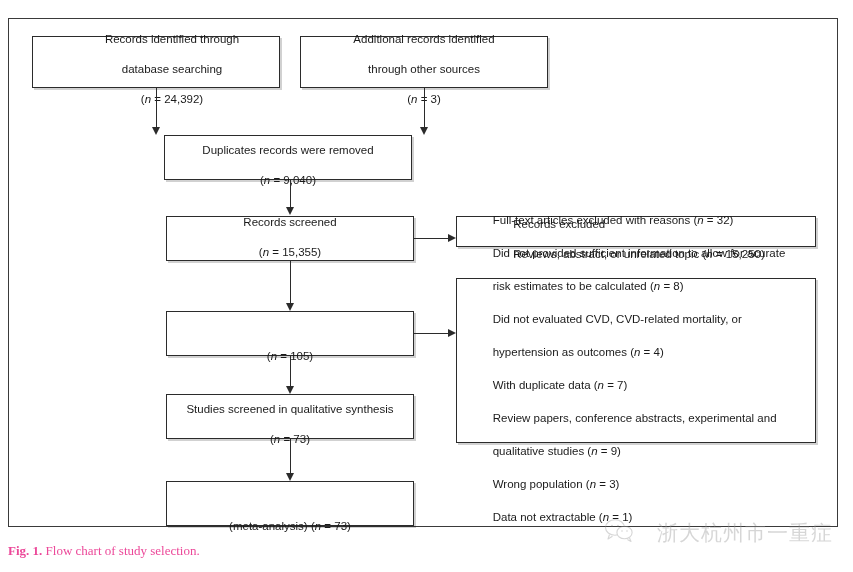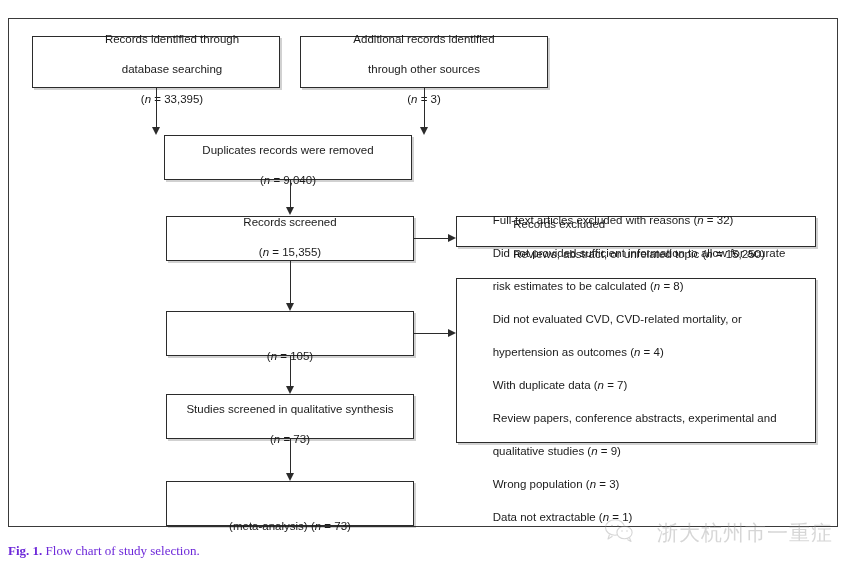--- a/index.html
+++ b/index.html
@@ -83,21 +83,21 @@
     border-left: 8px solid #2b2b2b;
   }
 
   
   #caption {
     position: absolute;
     left: 8px;
     top: 543px;
     font-family: "Liberation Serif", serif;
     font-size: 13px;
-    color: #6d28d9;
+    color: #ec4899;
   }
   #caption .cap-label {
     font-weight: bold;
   }
 
   
   #watermark {
     position: absolute;
     left: 604px;
     top: 518px;
@@ -117,21 +117,21 @@
 </style>
 </head>
 <body>
 
 <div id="figure-frame">
 
   <div class="flow-box" style="left:23px; top:17px; width:248px; height:52px;padding-left:32px;">
     <div class="box-text">
       <span>Records identified through</span><br>
       <span>database searching</span><br>
-      (<em class="n">n</em> = <span>33,395</span>)
+      (<em class="n">n</em> = <span>24,392</span>)
     </div>
   </div>
 
   <div class="flow-box" style="left:291px; top:17px; width:248px; height:52px;">
     <div class="box-text">
       <span>Additional records identified</span><br>
       <span>through other sources</span><br>
       (<em class="n">n</em> = <span>3</span>)
     </div>
   </div>

